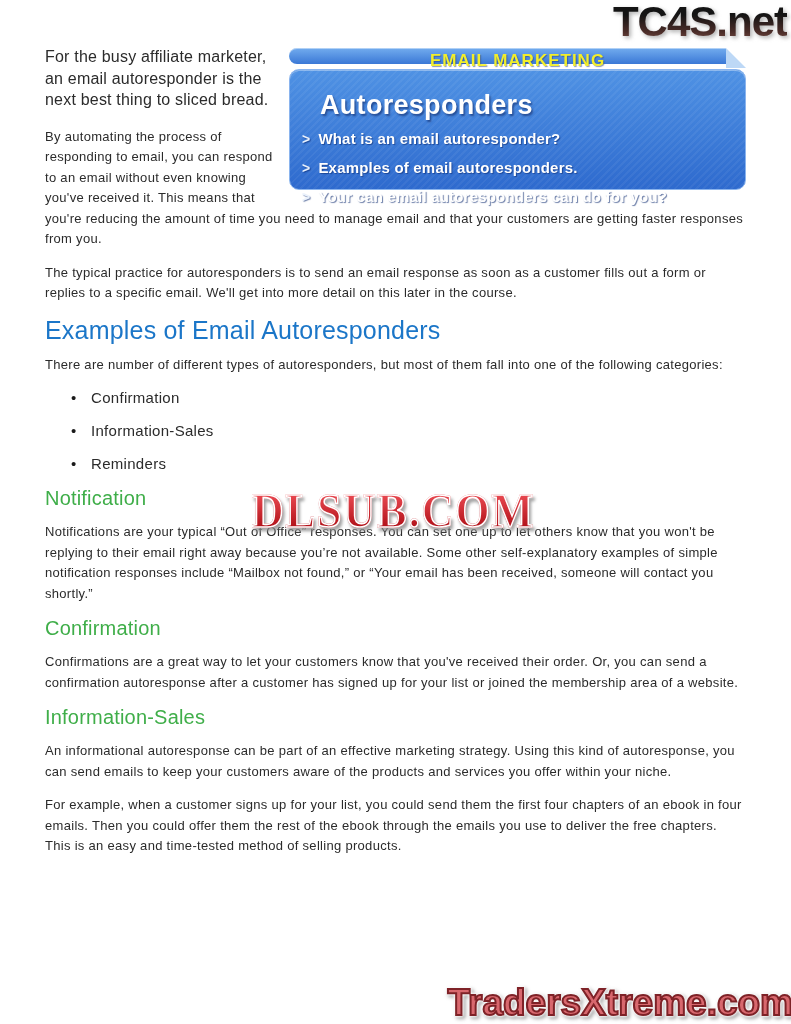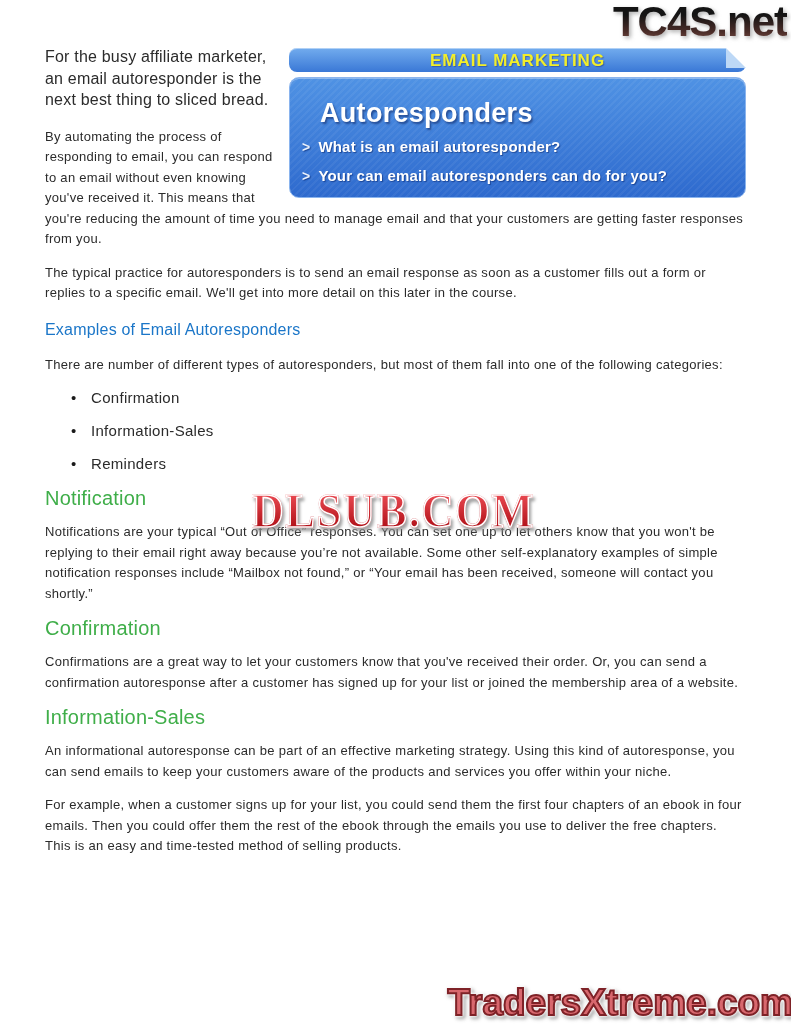--- a/index.html
+++ b/index.html
@@ -42,33 +42,33 @@
   .content { padding: 46px 45px 0 45px; }
 
   h1.page-title {
     width: 252px; color: #17418f; font-size: 27px; font-weight: 400;
     line-height: 30px; letter-spacing: .2px; margin-bottom: 22px;
   }
   p.intro { font-size: 16px; line-height: 21.5px; letter-spacing: .2px;
     white-space: pre-line; margin-bottom: 16px; }
   p.para { font-size: 13px; line-height: 20.5px; letter-spacing: .3px; margin-bottom: 13px; }
 
-  h2.sec-blue { color: #1b76c8; font-size: 16px; font-weight: 400;
+  h2.sec-blue { color: #1b76c8; font-size: 25px; font-weight: 400;
     line-height: 26px; margin: 6px 0 12px 0; letter-spacing: .2px; }
   h3.sec-green { color: #3fae49; font-size: 20px; font-weight: 400;
     line-height: 23px; margin: 0 0 12px 0; letter-spacing: .2px; }
 
   ul.cats { list-style: none; margin: 12px 0 0 0; padding-left: 26px; }
   ul.cats li { font-size: 15px; letter-spacing: .3px; line-height: 20px; margin-bottom: 13px; }
   ul.cats .bullet { display: inline-block; width: 20px; font-size: 15px; color: #1a1a1a; }
 
   
   .promo-box { float: right; width: 457px; margin: 2px 0 9px 14px; }
   .promo-tab {
-    position: relative; height: 24px; border-radius: 8px;
+    position: relative; height: 16px; border-radius: 8px;
     background: linear-gradient(#72acee, #3a78d6);
     box-shadow: inset 0 1px 0 rgba(255,255,255,.45);
     text-align: center; line-height: 26px;
   }
   .promo-tab .fold {
     position: absolute; top: 0; right: 0; width: 0; height: 0;
     border-style: solid; border-width: 0 20px 20px 0;
     border-color: transparent #ffffff #bdd8f6 transparent;
   }
   .promo-tab-label {
@@ -106,20 +106,23 @@
       <div class="promo-tab">
         <span class="promo-tab-label">EMAIL MARKETING</span>
         <span class="fold"></span>
       </div>
       <div class="promo-panel">
         <div class="promo-heading">Autoresponders</div>
         <a class="promo-link">
           <span class="chev">&gt;</span><span>What is an email autoresponder?</span>
         </a>
         <a class="promo-link">
+          <span class="chev">&gt;</span><span>Examples of email autoresponders.</span>
+        </a>
+        <a class="promo-link">
           <span class="chev">&gt;</span><span>Your can email autoresponders can do for you?</span>
         </a>
       </div>
     </aside>
 
 
     <p class="intro">For the busy affiliate marketer,
 an email autoresponder is the
 next best thing to sliced bread.</p>
 

